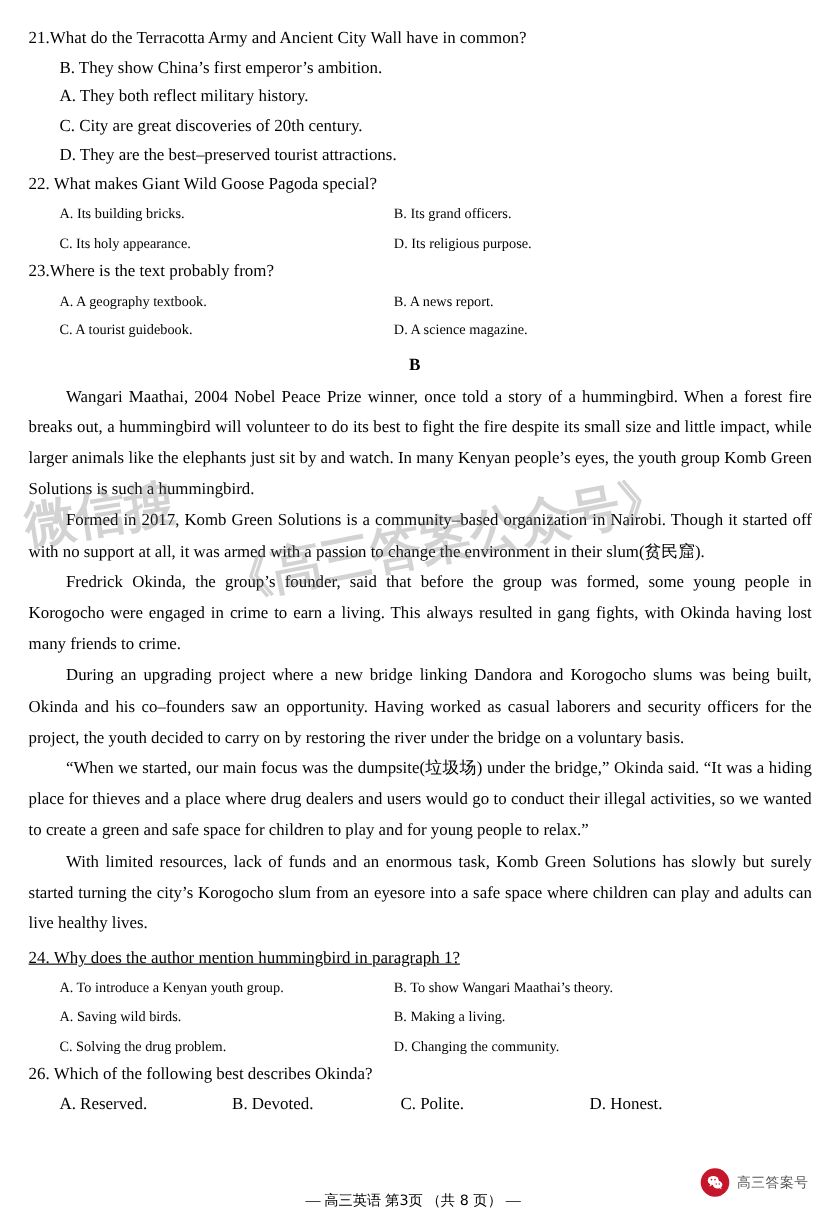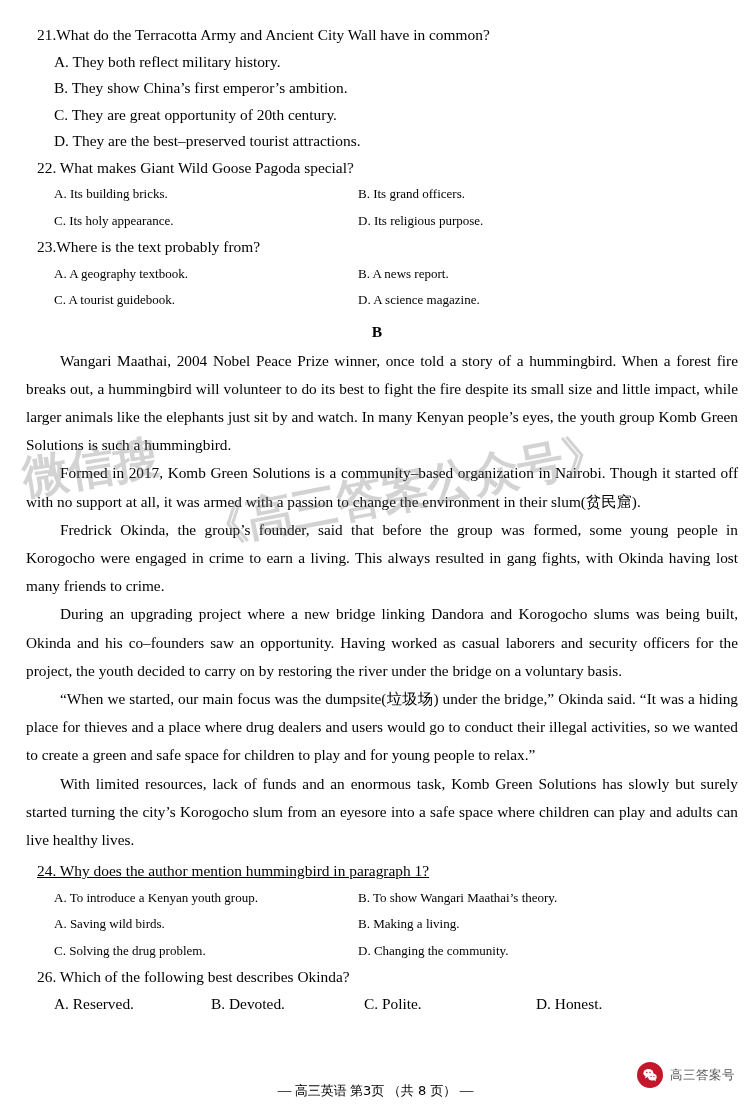--- a/index.html
+++ b/index.html
@@ -25,21 +25,20 @@
   .content {
     position: absolute;
     left: 26px;
     top: 22px;
     width: 712px;
   }
   .q-line {
     font-size: 15.4px;
     line-height: 26.5px;
     white-space: nowrap;
-    margin-left: 11px;
   }
   .opt-row {
     position: relative;
     height: 26.5px;
     font-size: 13px;
     line-height: 26.5px;
   }
   .opt-a {
     position: absolute;
     left: 28px;
@@ -162,23 +161,23 @@
 </style>
 </head>
 <body>
 
 <div class="page">
 
   <div class="content">
 
     <div>
       <div class="q-line">21.What do the Terracotta Army and Ancient City Wall have in common?</div>
+      <div class="opt-indent">B. They show China’s first emperor’s ambition.</div>
       <div class="opt-indent">A. They both reflect military history.</div>
-      <div class="opt-indent">B. They show China’s first emperor’s ambition.</div>
-      <div class="opt-indent">C. They are great opportunity of 20th century.</div>
+      <div class="opt-indent">C. City are great discoveries of 20th century.</div>
       <div class="opt-indent">D. They are the best–preserved tourist attractions.</div>
     </div>
 
     <div>
       <div class="q-line">22. What makes Giant Wild Goose Pagoda special?</div>
       <div class="opt-row">
         <span class="opt-a">A. Its building bricks.</span>
         <span class="opt-b">B. Its grand officers.</span>
       </div>
       <div class="opt-row">

